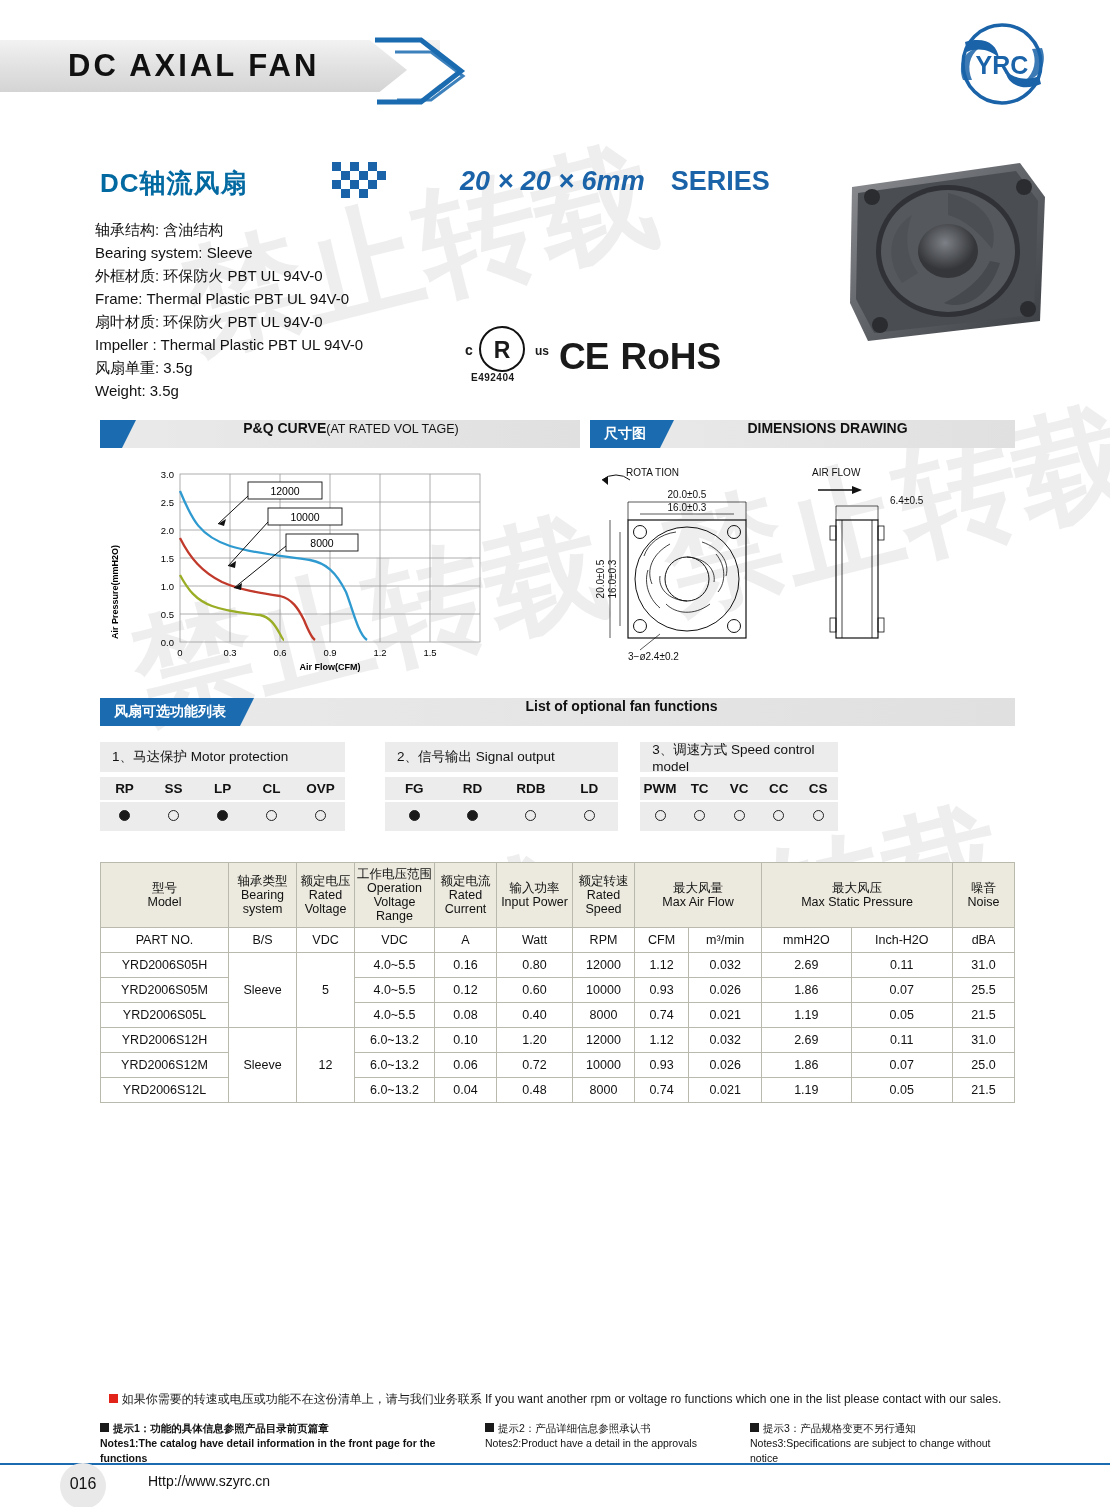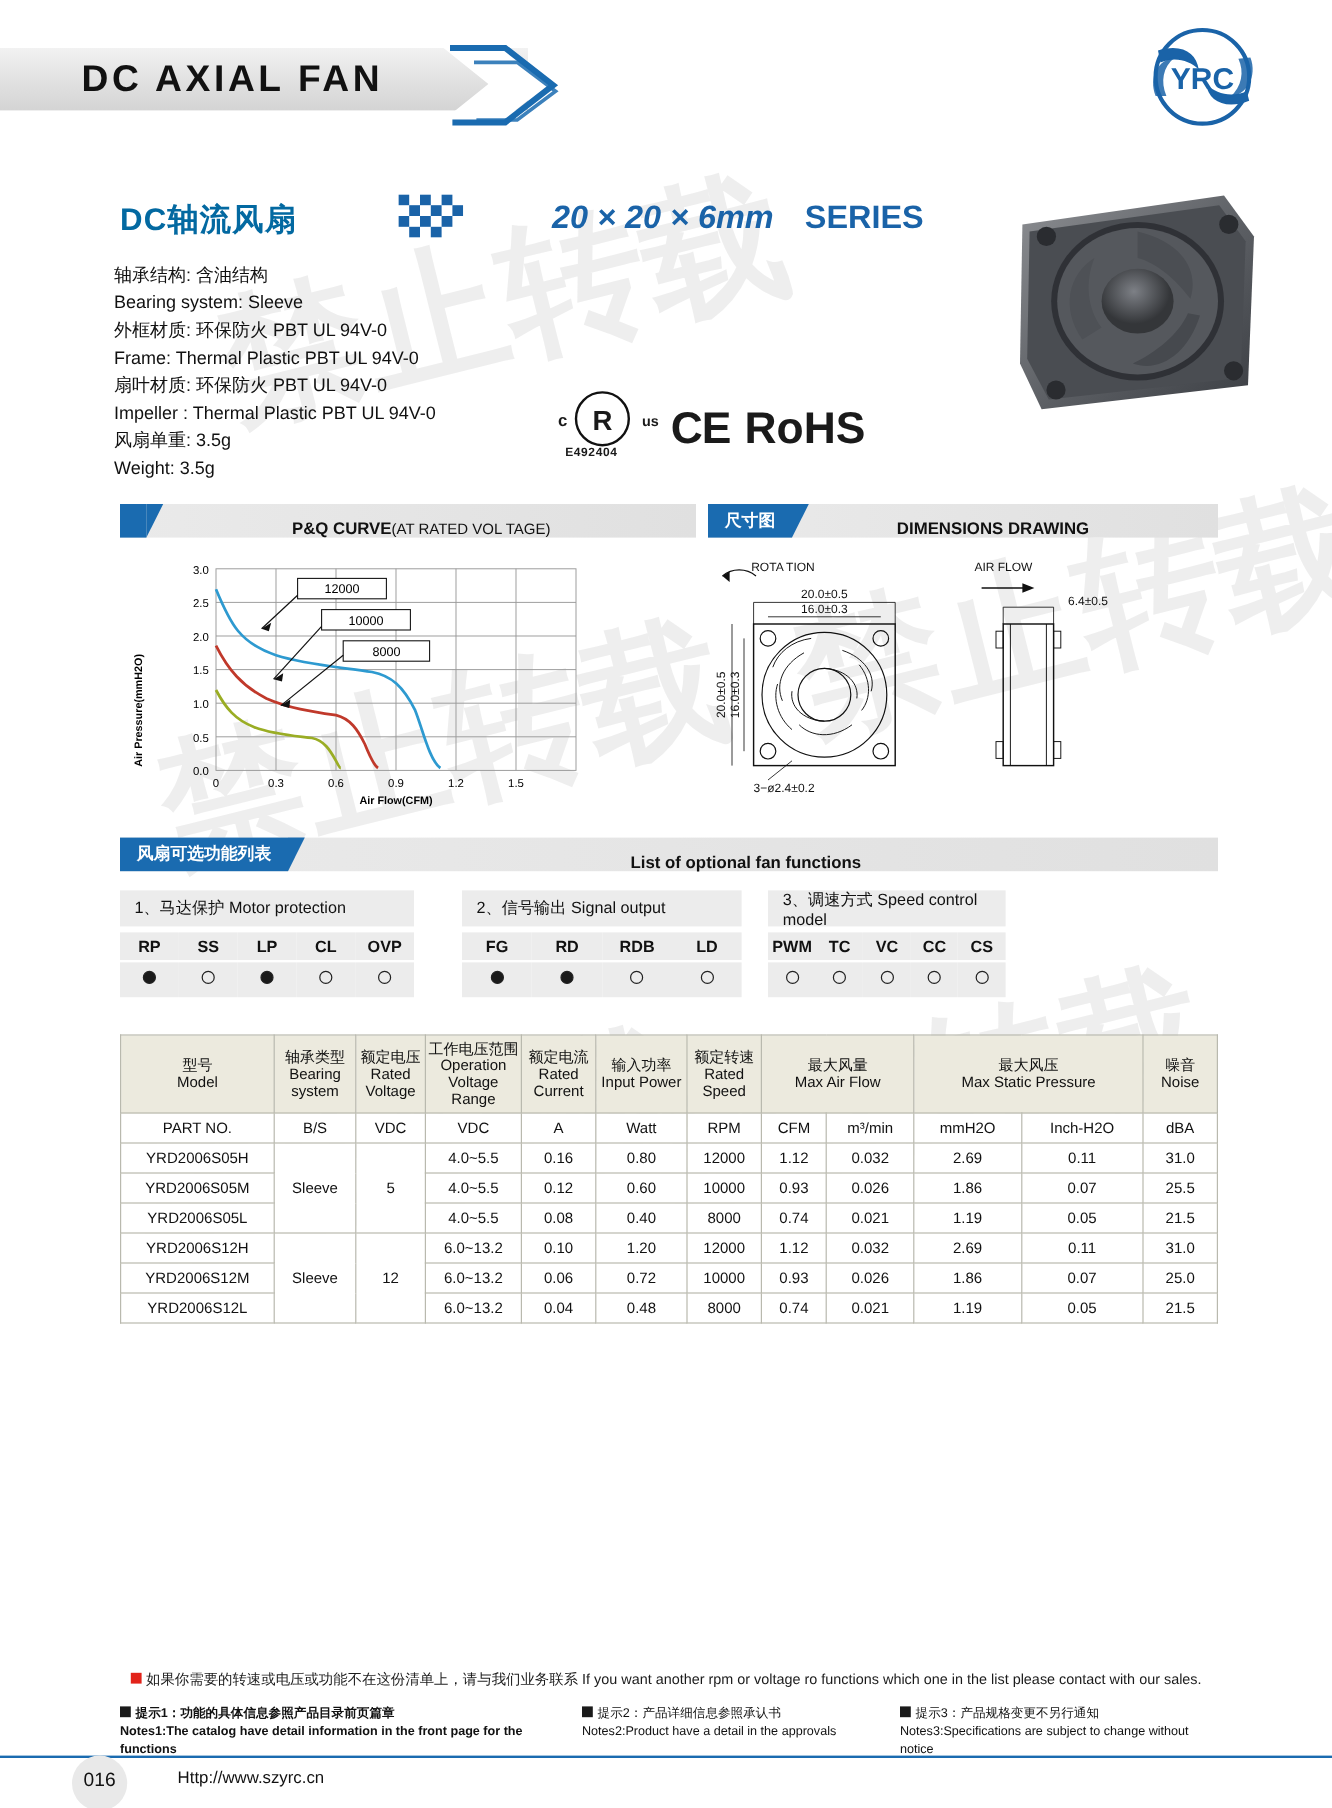--- a/index.html
+++ b/index.html
@@ -52,21 +52,21 @@
   .ul-c { position:absolute; left:0; top:16px; font-size:14px; font-weight:bold; }
   .ul-us { position:absolute; right:-6px; top:18px; font-size:12px; font-weight:bold; }
   .ul-e { position:absolute; left:6px; top:46px; font-size:10px; font-weight:bold; letter-spacing:.5px;}
   .ce { font-size:37px; font-weight:bold; margin:0 6px 4px 16px; letter-spacing:-1px;}
   .rohs { font-size:37px; font-weight:bold; margin:0 0 4px 6px; }
 
   .fanimg { position:absolute; right:55px; top:35px; width:215px; height:195px; }
 
   
   .bar {
-    height:28px; display:flex; align-items:flex-end;
+    height:28px; display:flex; align-items:flex-start;
     background:linear-gradient(to right,#eaeaea 0%,#e0e0e0 100%);
     position:relative;
   }
   .bar .blue {
     background:#1a6bb0; color:#fff; height:28px; display:flex; align-items:center;
     padding:0 14px; font-size:14px; font-weight:bold;
   }
   .bar .blue.skew { position:relative; }
   .bar .blue.skew:after {
     content:""; position:absolute; right:-14px; top:0; width:0; height:0;

